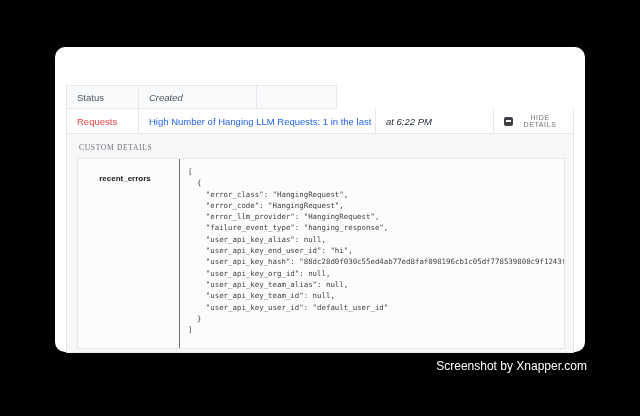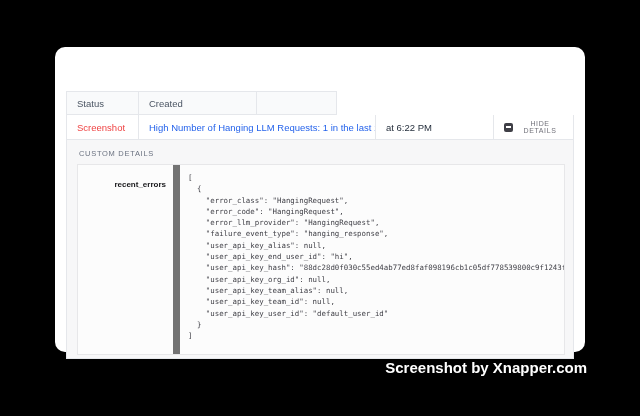--- a/index.html
+++ b/index.html
@@ -12,21 +12,21 @@
   .card {
     position: absolute;
     left: 55px; top: 47px;
     width: 530px; height: 305px;
     background: #ffffff;
     border-radius: 10px;
     box-shadow: 0 8px 30px rgba(0,0,0,0.6);
   }
   .table-wrap {
     position: absolute;
-    left: 11px; top: 44px;
+    left: 11px; top: 38px;
     width: 508px;
   }
   .tbl-row { display: flex; width: 508px; }
   .cell {
     border: 1px solid #e5e7eb;
     border-right: none;
     padding: 0 10px;
     display: flex;
     align-items: center;
     font-size: 9.5px;
@@ -39,21 +39,21 @@
     font-size: 9.5px;
   }
   .datarow .cell {
     height: 25px;
     background: #ffffff;
     border-top: none;
     color: #1f2937;
   }
   .c-status { width: 72px; }
   .c-summary { width: 237px; }
-  .c-created { width: 118px; }
+  .c-created { width: 118px; font-style: italic; }
   .c-actions { width: 81px; }
   .status-triggered { color: #ef4444; }
   .summary-link {
     color: #2563eb;
     text-decoration: none;
     white-space: nowrap;
     cursor: pointer;
   }
   .hide-details-btn {
     display: flex;
@@ -91,34 +91,35 @@
     background: #f7f7f8;
     border: 1px solid #e5e7eb;
     border-top: none;
     padding: 7px 10px 9px 10px;
   }
   .details-title {
     font-size: 7.5px;
     letter-spacing: 0.7px;
     color: #6b7280;
     margin: 2px 0 6px 2px;
+    font-family: Liberation Serif, serif;
   }
   .details-box {
     width: 488px;
     height: 191px;
     background: #fcfcfc;
     border: 1px solid #e7e7e9;
     display: flex;
   }
   .details-key-col {
     width: 102px;
     flex: 0 0 auto;
-    border-right: 7px solid #737373;
+    border-right: 1px solid #737373;
     padding: 8px 7px 0 0;
-    text-align: right;
+    text-align: center;
   }
   .details-key {
     font-size: 8px;
     font-weight: bold;
     color: #18181b;
   }
   .details-json {
     flex: 1;
     padding: 7px 8px;
     overflow: hidden;
@@ -128,39 +129,39 @@
     font-size: 7.4px;
     line-height: 11.3px;
     color: #3f3f46;
     white-space: pre;
   }
   .watermark {
     position: absolute;
     top: 359px;
     right: 53px;
     color: #ffffff;
-    font-size: 15px;
-    font-weight: bold;
+    font-size: 12px;
+    font-weight: normal;
   }
 </style>
 </head>
 <body>
 
 <div class="card">
   <div class="table-wrap">
 
     <div class="tbl-row hdr">
       <div class="cell c-status">Status</div>
       <div class="cell c-created">Created</div>
       <div class="cell c-actions"></div>
     </div>
 
     <div class="tbl-row datarow">
       <div class="cell c-status">
-        <span class="status-triggered">Screenshot</span>
+        <span class="status-triggered">Requests</span>
       </div>
       <div class="cell c-summary">
         <a class="summary-link">High Number of Hanging LLM Requests: 1 in the last 10 seconds.</a>
       </div>
       <div class="cell c-created">
         <span>at 6:22 PM</span>
       </div>
       <div class="cell c-actions">
         <button class="hide-details-btn">
           <span class="collapse-icon"></span>

